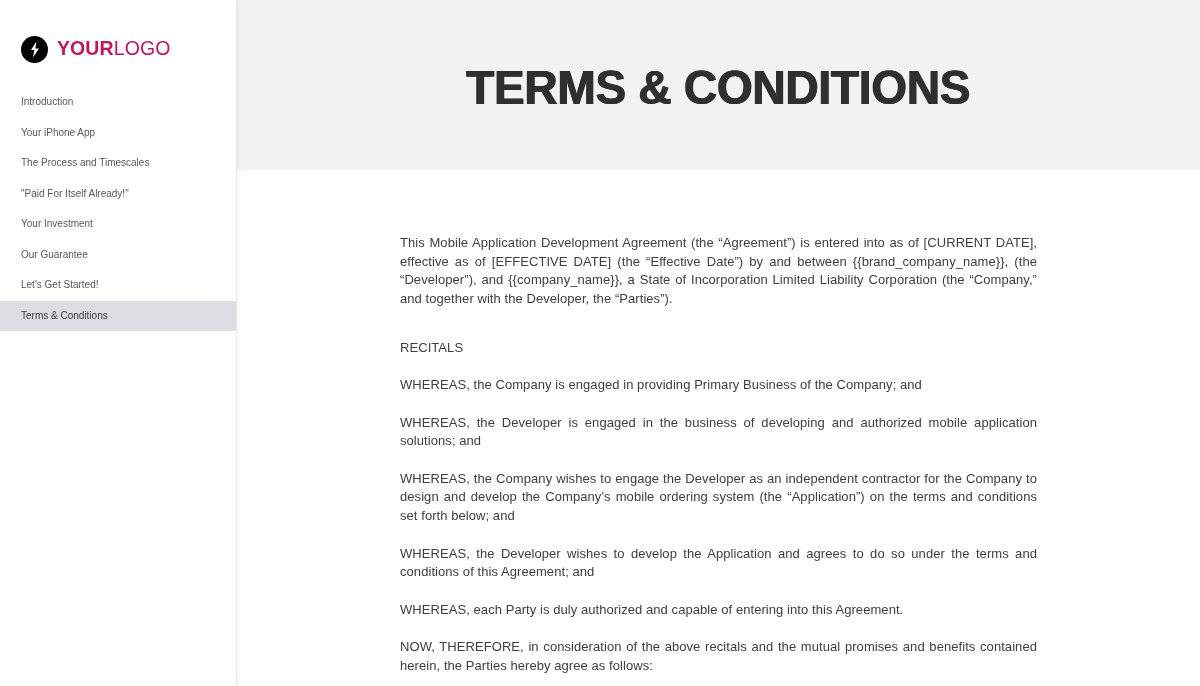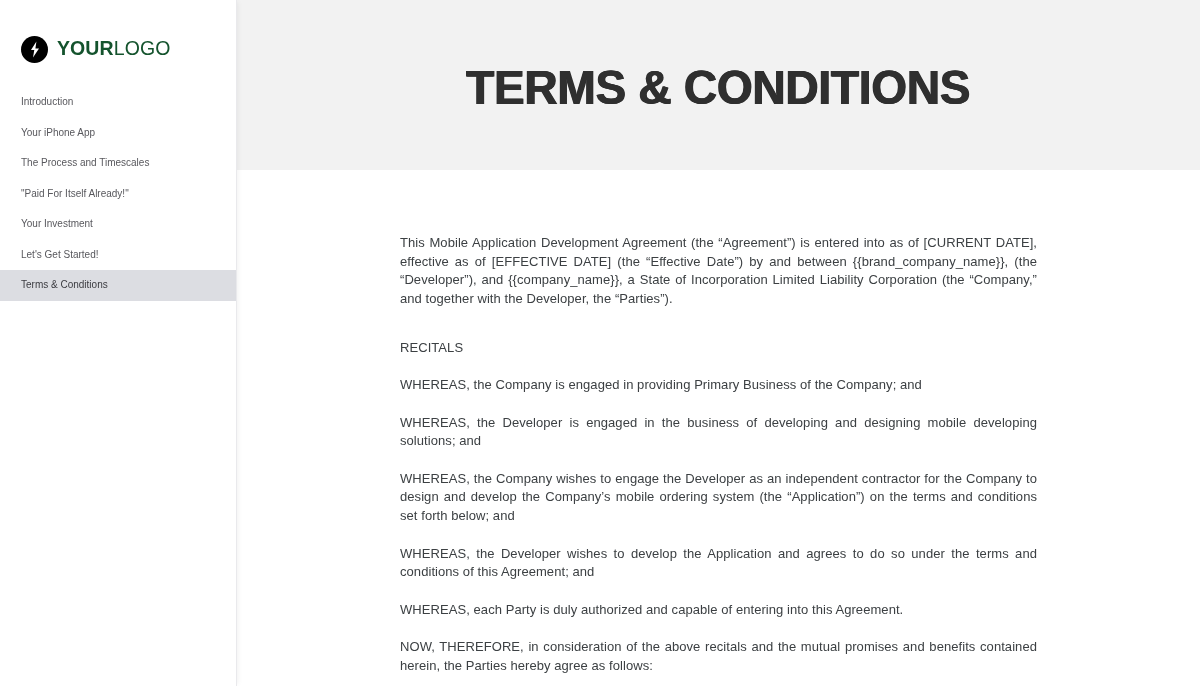--- a/index.html
+++ b/index.html
@@ -50,21 +50,21 @@
     background: #000000;
     display: flex;
     align-items: center;
     justify-content: center;
     flex: 0 0 auto;
   }
   .brand-mark svg { display: block; }
   .brand-text {
     font-size: 19.5px;
     letter-spacing: 0.1px;
-    color: #14532d;
+    color: #be185d;
     line-height: 1;
     white-space: nowrap;
   }
   .brand-text .b-bold { font-weight: 700; }
   .brand-text .b-light { font-weight: 400; }
 
   .nav {
     margin-top: 17px;
     display: block;
   }
@@ -162,20 +162,21 @@
         <span class="b-bold">YOUR</span><span class="b-light">LOGO</span>
       </span>
     </div>
 
     <nav class="nav">
       <a class="nav-item" href="#">Introduction</a>
       <a class="nav-item" href="#">Your iPhone App</a>
       <a class="nav-item" href="#">The Process and Timescales</a>
       <a class="nav-item" href="#">"Paid For Itself Already!"</a>
       <a class="nav-item" href="#">Your Investment</a>
+      <a class="nav-item" href="#">Our Guarantee</a>
       <a class="nav-item" href="#">Let's Get Started!</a>
       <a class="nav-item active" href="#">Terms &amp; Conditions</a>
     </nav>
 
   </aside>
 
   <main class="main">
 
     <header class="hero">
       <h1 class="hero-title">Terms &amp; Conditions</h1>
@@ -183,21 +184,21 @@
 
     <section class="doc">
       <div class="doc-inner">
 
         <p class="p last-line-left">This Mobile Application Development Agreement (the “Agreement”) is entered into as of [CURRENT DATE], effective as of [EFFECTIVE DATE] (the “Effective Date”) by and between {{brand_company_name}}, (the “Developer”), and {{company_name}}, a State of Incorporation Limited Liability Corporation (the “Company,” and together with the Developer, the “Parties”).</p>
 
         <p class="p heading gap-top">RECITALS</p>
 
         <p class="p last-line-left">WHEREAS, the Company is engaged in providing Primary Business of the Company; and</p>
 
-        <p class="p last-line-left">WHEREAS, the Developer is engaged in the business of developing and designing mobile developing solutions; and</p>
+        <p class="p last-line-left">WHEREAS, the Developer is engaged in the business of developing and authorized mobile application solutions; and</p>
 
         <p class="p last-line-left">WHEREAS, the Company wishes to engage the Developer as an independent contractor for the Company to design and develop the Company’s mobile ordering system (the “Application”) on the terms and conditions set forth below; and</p>
 
         <p class="p last-line-left">WHEREAS, the Developer wishes to develop the Application and agrees to do so under the terms and conditions of this Agreement; and</p>
 
         <p class="p last-line-left">WHEREAS, each Party is duly authorized and capable of entering into this Agreement.</p>
 
         <p class="p last-line-left">NOW, THEREFORE, in consideration of the above recitals and the mutual promises and benefits contained herein, the Parties hereby agree as follows:</p>
 
       </div>

